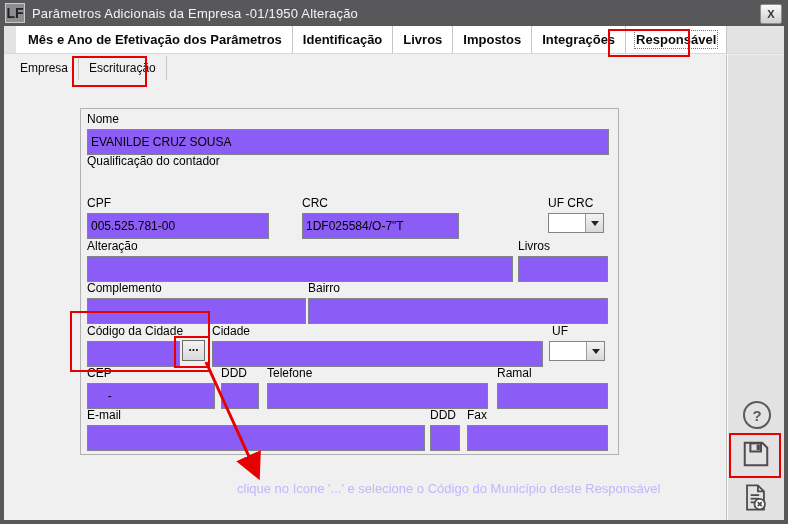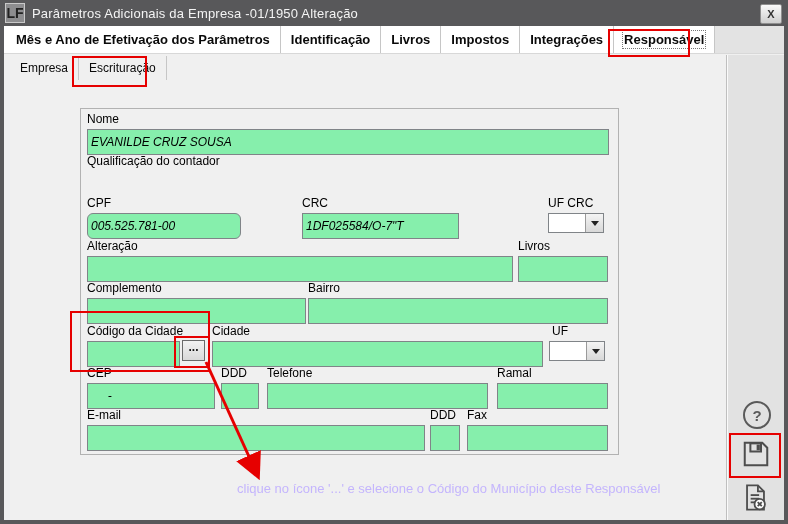--- a/index.html
+++ b/index.html
@@ -9,41 +9,41 @@
   .sysicon{width:18px;height:18px;margin-left:5px;background:#8d8d8f;border:1px solid #c9c9c9;
            color:#222;font-size:14px;font-weight:bold;display:flex;align-items:center;justify-content:center;}
   .title-text{color:#f4f4f4;font-size:13px;margin-left:7px;letter-spacing:.2px;}
   .close-btn{position:absolute;right:6px;top:4px;width:20px;height:18px;background:linear-gradient(#fafafa,#cfcfcf);
              border:1px solid #8f8f8f;border-radius:2px;color:#333;font-size:11px;font-weight:bold;
              display:flex;align-items:center;justify-content:center;}
   
   .body{position:absolute;left:4px;top:26px;width:780px;height:494px;background:#f0f0f0;}
   
   .tabbar{position:absolute;left:0;top:0;width:780px;height:27px;display:flex;background:#e3e3e3;border-bottom:1px solid #d8d8d8;}
-  .tabs{display:flex;background:#ffffff;align-items:flex-start;padding-left:2px;}
+  .tabs{display:flex;background:#ffffff;align-items:flex-start;padding-left:2px;margin-left:12px;}
   .tab{padding:0 10px;height:27px;display:flex;align-items:center;border-right:1px solid #c6c6c6;}
   .tab-label{font-size:13px;font-weight:bold;color:#0a0a0a;white-space:nowrap;}
   .tab--selected .tab-label{outline:1px dotted #777;outline-offset:1px;}
   .tabbar-fill{flex:1;background:#e3e3e3;}
   
   .content{position:absolute;left:0;top:28px;width:780px;height:466px;background:#f0f0f0;}
   .subtabs{position:absolute;left:0;top:0;height:27px;display:flex;align-items:center;padding-left:6px;}
   .subtab{padding:0 10px;height:24px;display:flex;align-items:center;border-right:1px solid #c6c6c6;}
   .subtab-label{font-size:12px;color:#0a0a0a;white-space:nowrap;}
   
   .sidebar{position:absolute;right:0;top:1px;width:57px;height:465px;background:#e2e2e2;border-left:1px solid #bfbfbf;box-shadow:inset 1px 0 0 #fafafa;}
   .help-icon{position:absolute;left:16px;top:346px;width:24px;height:24px;border:2px solid #5a5a5a;border-radius:50%;
              color:#5a5a5a;font-size:15px;font-weight:bold;display:flex;align-items:center;justify-content:center;background:transparent;}
   .tool-icon{position:absolute;left:14px;}
   
   .groupbox{position:absolute;left:76px;top:54px;width:537px;height:345px;border:1px solid #b2b2b2;background:#f0f0f0;}
   .field{position:absolute;}
   .field label{display:block;font-size:12px;color:#000;margin-bottom:3px;white-space:nowrap;}
-  .txt{box-sizing:border-box;height:20px;border:1px solid #808488;background:#86efac;font-family:"Liberation Sans",sans-serif;
-       font-size:12px;color:#000;padding:12px 3px;display:block;font-style:italic;}
+  .txt{box-sizing:border-box;height:20px;border:1px solid #808488;background:#8b5cf6;font-family:"Liberation Sans",sans-serif;
+       font-size:12px;color:#000;padding:12px 3px;display:block;}
   .combo{box-sizing:border-box;height:20px;border:1px solid #808488;background:#fff;display:flex;}
   .combo-field{flex:1;}
   .combo-btn{width:17px;background:linear-gradient(#f4f4f4,#d8d8d8);border-left:1px solid #9a9a9a;
              display:flex;align-items:center;justify-content:center;}
   .combo-arrow{width:0;height:0;border-left:4px solid transparent;border-right:4px solid transparent;border-top:5px solid #222;}
   .browse-btn{position:absolute;box-sizing:border-box;width:23px;height:21px;background:linear-gradient(#f2f2f2,#d9d9d9);
               border:1px solid #6a6a6a;font-size:12px;font-weight:bold;color:#111;line-height:9px;text-align:center;padding-top:2px;}
   
   .overlay{position:absolute;left:0;top:0;width:788px;height:524px;pointer-events:none;}
   .red-box{position:absolute;border:2px solid #e60000;}
@@ -104,21 +104,21 @@
           <label>Nome</label>
           <input class="txt" style="width: 522px;" value="EVANILDE CRUZ SOUSA">
         </div>
 
         <div class="field" style="left:6px;top:45px;">
           <label>Qualificação do contador</label>
         </div>
 
         <div class="field" style="left:6px;top:87px;">
           <label>CPF</label>
-          <input class="txt" style="width: 154px; border-radius: 6px;" value="005.525.781-00">
+          <input class="txt" style="width: 182px;" value="005.525.781-00">
         </div>
         <div class="field" style="left:221px;top:87px;">
           <label>CRC</label>
           <input class="txt" style="width: 157px;" value="1DF025584/O-7&quot;T">
         </div>
         <div class="field" style="left:467px;top:87px;">
           <label>UF CRC</label>
           <div class="combo" style="width:56px;">
             <span class="combo-field"></span>
             <span class="combo-btn">

